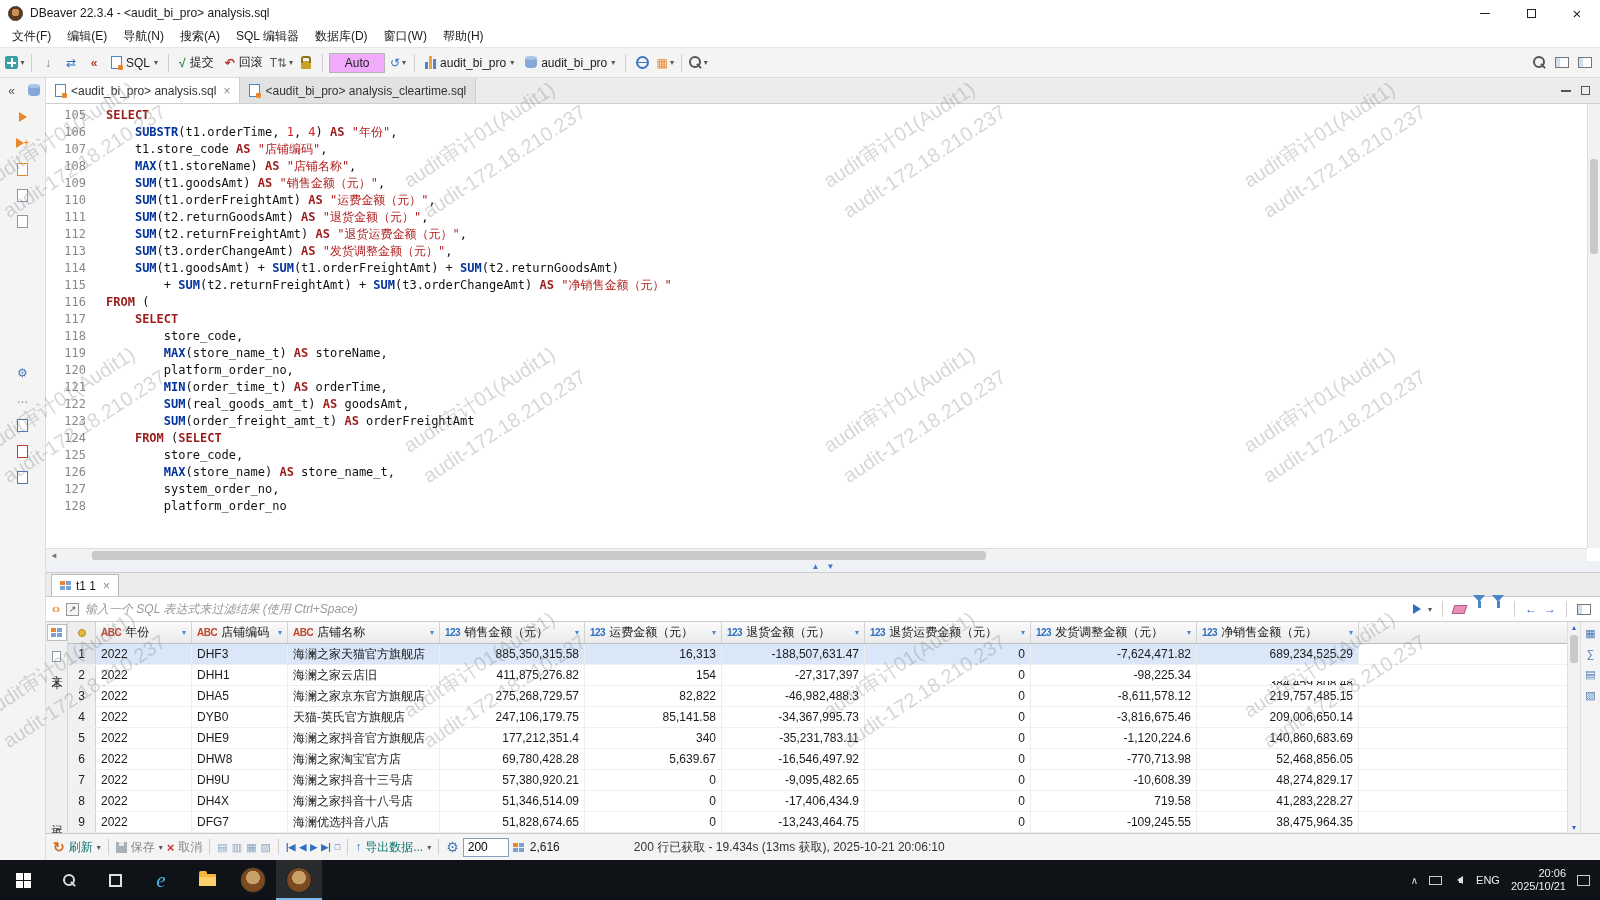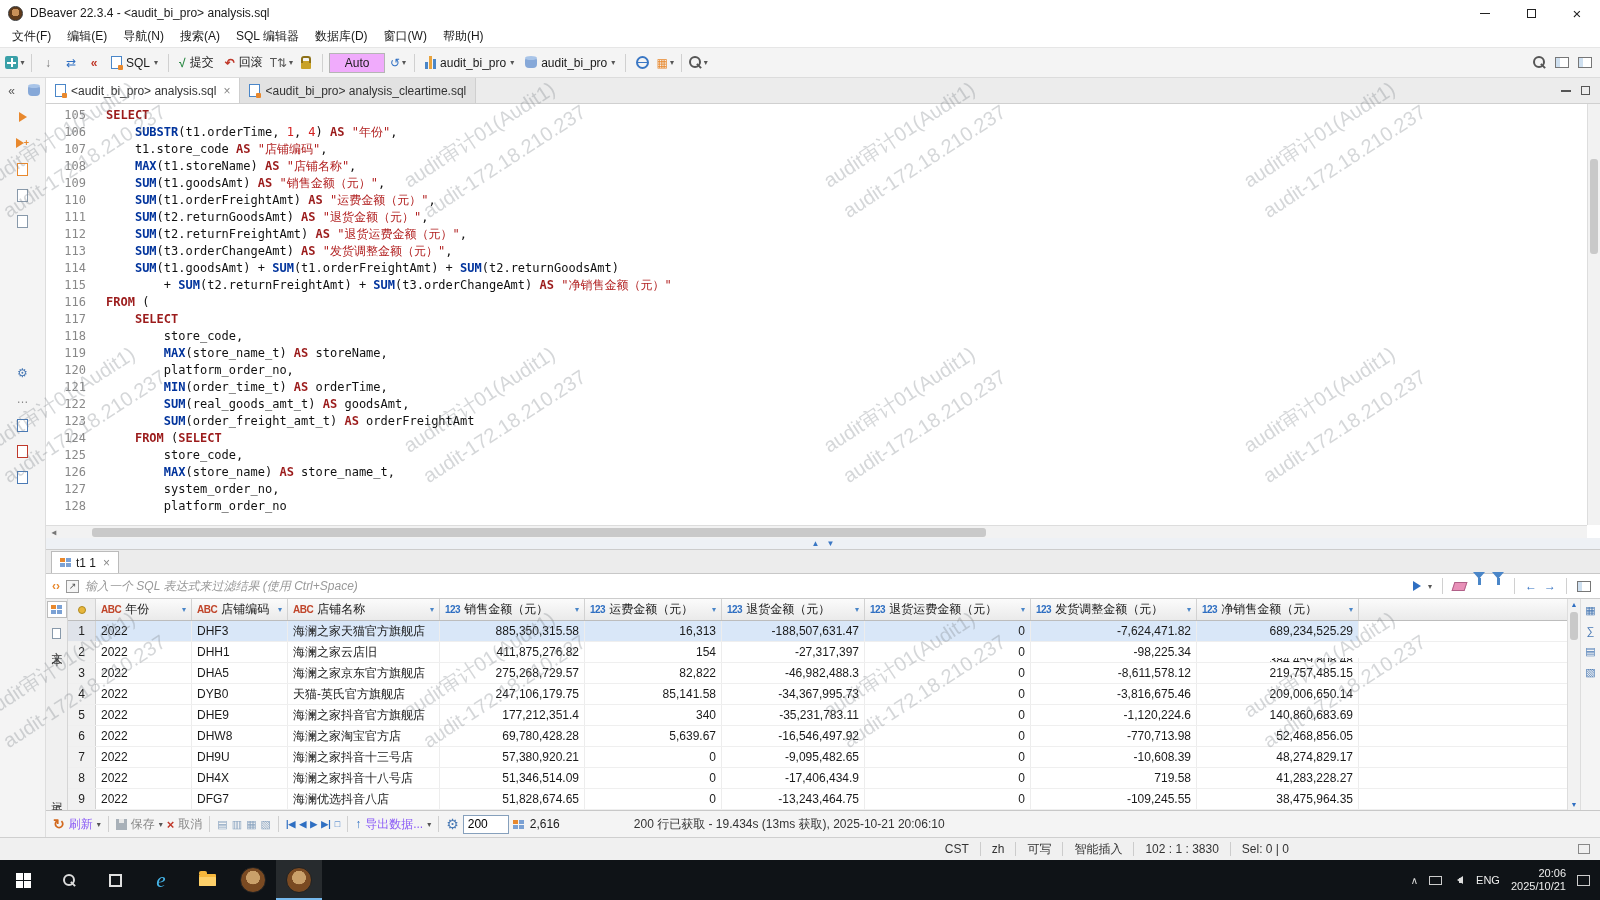--- a/index.html
+++ b/index.html
@@ -137,21 +137,21 @@
   .gr.sel .gc.rn{background:#dfe3ea;}
   .gc.focus{background:#5d94d8;}
 
   .gvscroll{width:13px;background:#f2f2f2;border-left:1px solid #ddd;position:relative;display:flex;flex-direction:column;align-items:center;justify-content:space-between;padding:2px 0;flex:0 0 auto;}
   .gvs-arrow{font-size:7px;color:#2f6fc2;}
   .gvthumb{position:absolute;top:13px;left:2px;right:2px;height:28px;background:#c9c9c9;border-radius:3px;}
   .gz-right{width:20px;background:#f4f4f4;border-left:1px solid #ddd;display:flex;flex-direction:column;align-items:center;gap:8px;padding-top:5px;color:#4a7ab5;font-size:11px;flex:0 0 auto;}
 
   .rtoolbar{height:27px;background:#f4f4f4;border-top:1px solid #c8c8c8;display:flex;align-items:center;gap:4px;padding:0 7px;flex:0 0 auto;}
   .refresh-g{color:#d2691e;font-weight:bold;font-size:14px;}
-  .rt-label{color:#8b5cf6;}
+  .rt-label{color:#0f766e;}
   .rt-label.dis{color:#888;}
   .floppy{width:11px;height:11px;background:#a8b0b8;position:relative;}
   .floppy::before{content:"";position:absolute;top:0;left:3px;width:5px;height:4px;background:#e8e8e8;}
   .cancel-x{color:#c0392b;font-weight:bold;font-size:13px;}
   .mini-edit{color:#8aa4c0;font-size:11px;}
   .nav-b{color:#2f6fc2;font-size:9px;font-weight:bold;}
   .export-ic{color:#2f6fc2;font-weight:bold;}
   .gear{color:#4a7ab5;font-size:14px;}
   .fetch-input{width:46px;height:19px;border:1px solid #86a0bc;background:#fff;font-size:12px;padding:0 4px;font-family:"Liberation Sans",sans-serif;}
   .rt-count{margin-left:2px;}
@@ -668,37 +668,20 @@
                 <span></span>
                 <span></span>
               </span>
             <span class="rt-count">2,616</span>
             <span class="rt-status">200 行已获取 - 19.434s (13ms 获取), 2025-10-21 20:06:10</span>
           </div>
         </div>
       </div>
     </div>
 
-    <div class="statusbar">
-      <div class="sb-items">
-          <span class="sb-item">CST</span>
-          <span class="sb-sep"></span>
-          <span class="sb-item">zh</span>
-          <span class="sb-sep"></span>
-          <span class="sb-item">可写</span>
-          <span class="sb-sep"></span>
-          <span class="sb-item">智能插入</span>
-          <span class="sb-sep"></span>
-          <span class="sb-item">102 : 1 : 3830</span>
-          <span class="sb-sep"></span>
-          <span class="sb-item">Sel: 0 | 0</span>
-        </div>
-      <div class="sb-gap"></div>
-      <span class="sb-icon"></span>
-    </div>
   </div>
 
   <div class="taskbar">
     <div class="tb-btn">
         <span class="winlogo">
           <span></span>
           <span></span>
           <span></span>
           <span></span>
         </span>

